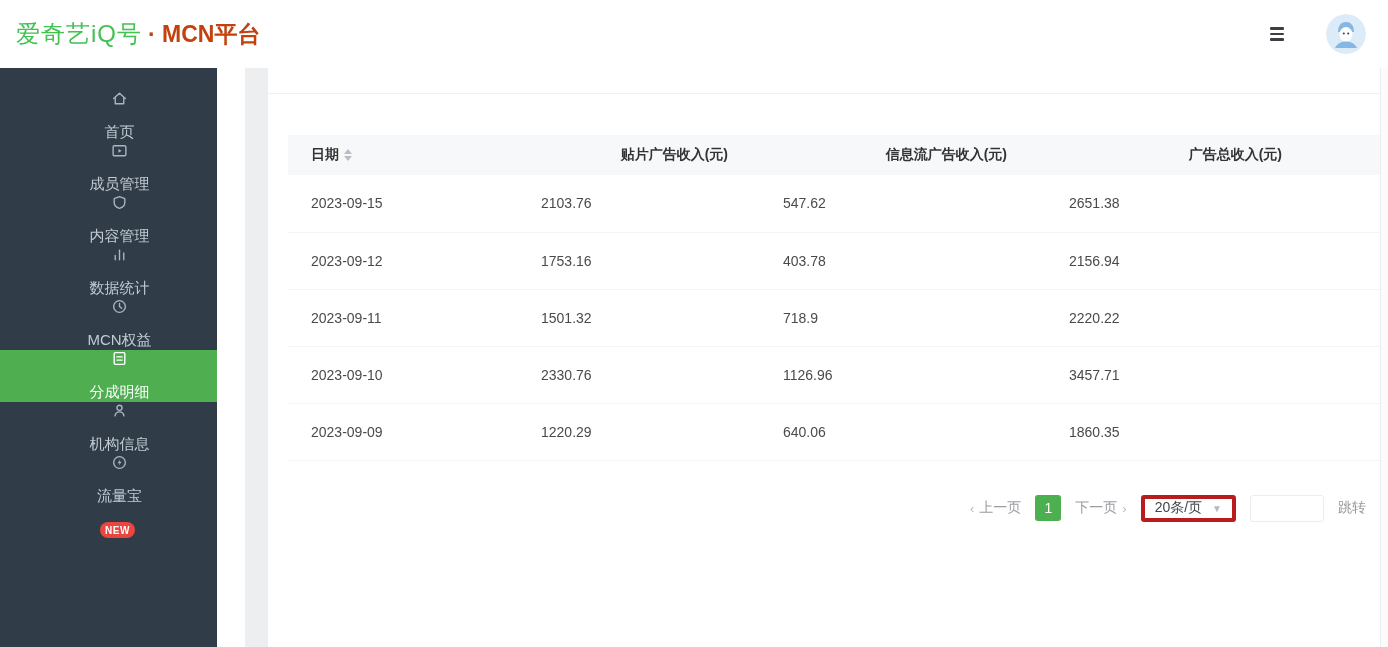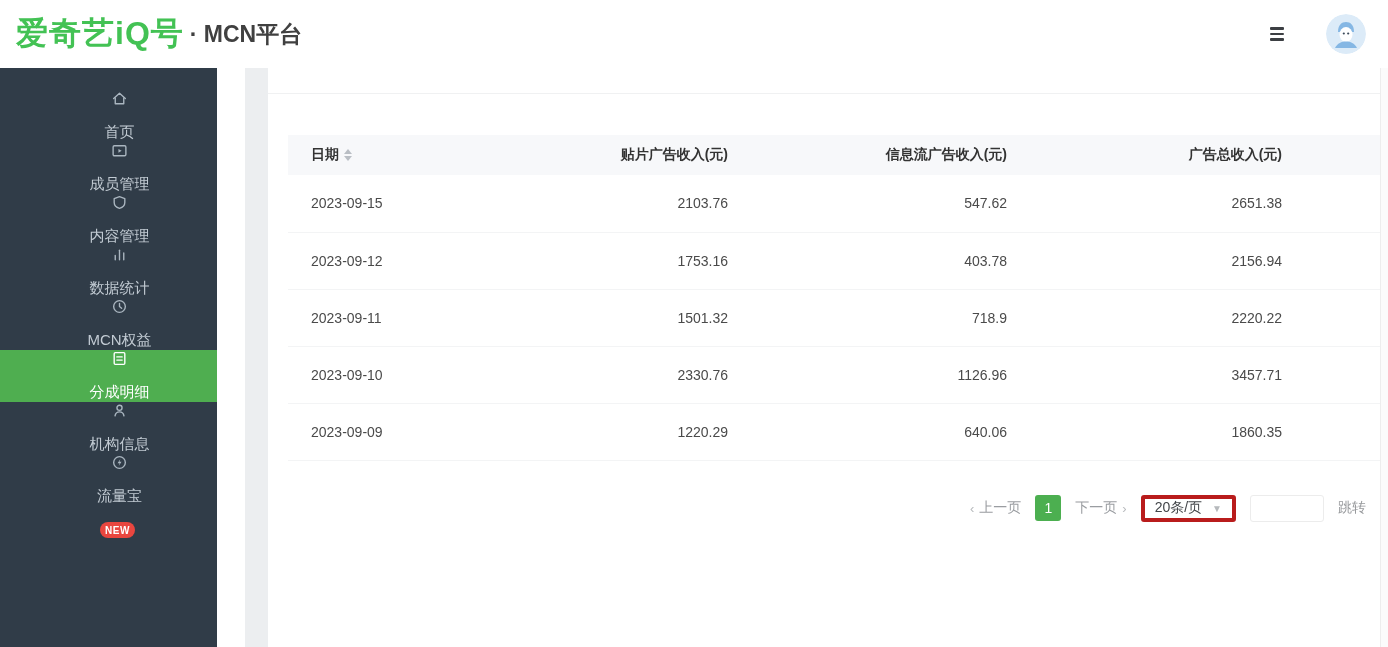--- a/index.html
+++ b/index.html
@@ -6,22 +6,22 @@
   html,body { width:1388px; height:647px; overflow:hidden; background:#fff;
     font-family:"Liberation Sans","DejaVu Sans",sans-serif; }
 
   .app { position:relative; width:1388px; height:647px; }
 
   
   .topbar { position:absolute; top:0; left:0; width:1388px; height:68px; background:#fff;
     display:flex; align-items:center; justify-content:space-between; padding:0 22px 0 16px;
     z-index:3; }
   .logo { display:flex; align-items:center; gap:6px; }
-  .logo-brand { font-size:32px; font-weight:bold; color:var(--logo-green,#43c254); letter-spacing:1px; }
-  .logo-suffix { font-size:23px; font-weight:600; color:#404040; }
+  .logo-brand { font-size:24px; font-weight:normal; color:var(--logo-green,#43c254); letter-spacing:1px; }
+  .logo-suffix { font-size:23px; font-weight:600; color:#c2410c; }
   .topbar-right { display:flex; align-items:center; gap:38px; }
   .menu-icon { display:flex; flex-direction:column; gap:3px; cursor:pointer; padding:4px; }
   .menu-icon span { display:block; width:14px; height:2.4px; background:#3c3f43; border-radius:1px; }
   .avatar { width:40px; height:40px; border-radius:50%; overflow:hidden; cursor:pointer; }
 
   
   .sidebar { position:absolute; top:68px; left:0; width:217px; height:579px;
     background:var(--sidebar-bg,#303c48); padding-top:22px; z-index:2; }
   .side-item { display:flex; align-items:center; height:52px; padding-left:22px; gap:16px;
     color:#c2cbd3; font-size:15px; cursor:pointer;flex-direction:column; }
@@ -34,21 +34,21 @@
   
   .content { position:absolute; top:68px; left:217px; width:1171px; height:579px;
     background:#eceef0;margin-left:28px; }
   .content-panel { position:absolute; left:23px; top:0; right:8px; bottom:0; background:#fff; }
   .panel-topstrip { height:26px; border-bottom:1px solid #f0f1f2; background:#fff; }
 
   .table-wrap { margin:41px 20px 0 20px; }
   table { width:100%; border-collapse:collapse; table-layout:fixed; }
   th { background:#f7f8fa; height:40px; font-size:14px; font-weight:bold; color:#333;
     text-align:right; }
-  td { height:57px; font-size:14px; color:#4a4a4a; text-align:right;
+  td { height:57px; font-size:14px; color:#4a4a4a; text-align:left;
     border-bottom:1px solid #f3f4f5; background:#fff; }
   th:nth-child(1), td:nth-child(1) { width:23%; text-align:left; padding-left:23px; }
   th:nth-child(2), td:nth-child(2) { width:22%; padding-right:55px; }
   th:nth-child(3), td:nth-child(3) { width:26%; padding-right:62px; }
   th:nth-child(4), td:nth-child(4) { width:29%; padding-right:106px; }
   th:first-child { cursor:pointer; }
 
   .sort-caret { display:inline-flex; flex-direction:column; gap:2px; margin-left:5px;
     vertical-align:middle; }
   .sort-caret i { display:block; width:0; height:0; border-left:4px solid transparent;

